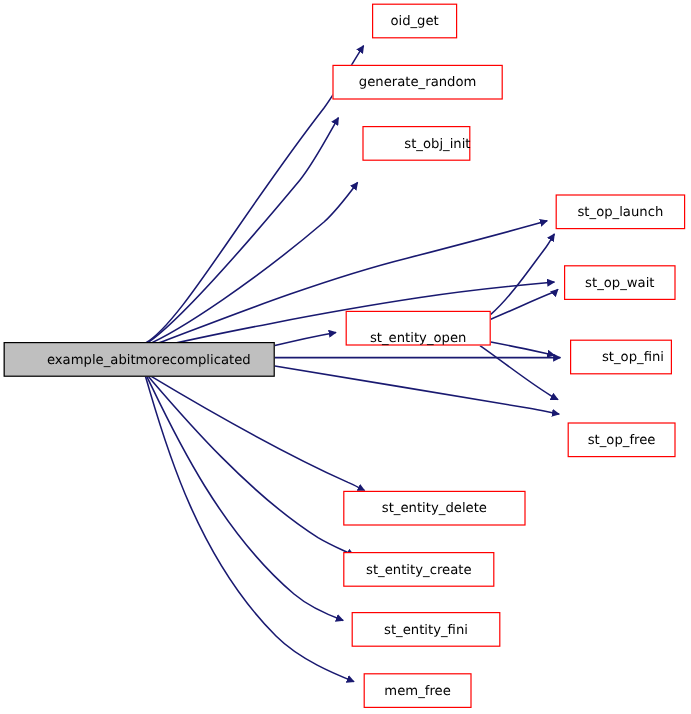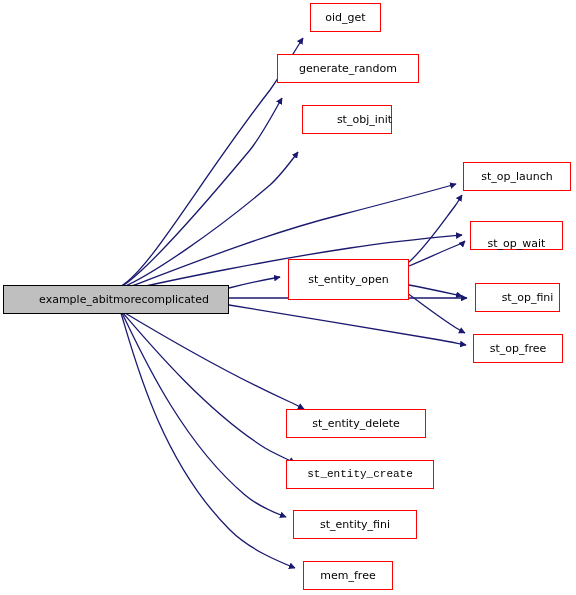--- a/index.html
+++ b/index.html
@@ -71,36 +71,36 @@
       </div>
       <div class="node callee" style="left: 277px; top: 54px; width: 142px; height: 29px;">
         <span class="lbl">generate_random</span>
       </div>
       <div class="node callee" style="left: 302px; top: 105px; width: 90px; height: 29px; padding-left: 35px;">
         <span class="lbl">st_obj_init</span>
       </div>
       <div class="node callee" style="left: 463px; top: 162px; width: 108px; height: 29px;">
         <span class="lbl">st_op_launch</span>
       </div>
-      <div class="node callee" style="left: 470px; top: 221px; width: 93px; height: 29px; align-items: flex-end;">
+      <div class="node callee" style="left: 470px; top: 221px; width: 93px; height: 29px;">
         <span class="lbl">st_op_wait</span>
       </div>
-      <div class="node callee" style="left: 288px; top: 259px; width: 121px; height: 41px;">
+      <div class="node callee" style="left: 288px; top: 259px; width: 121px; height: 29px; align-items: flex-end;">
         <span class="lbl">st_entity_open</span>
       </div>
       <div class="node callee" style="left: 475px; top: 283px; width: 85px; height: 29px; padding-left: 20px;">
         <span class="lbl">st_op_fini</span>
       </div>
-      <div class="node callee" style="left: 473px; top: 334px; width: 90px; height: 29px;">
+      <div class="node callee" style="left: 473px; top: 352px; width: 90px; height: 29px;">
         <span class="lbl">st_op_free</span>
       </div>
-      <div class="node callee" style="left: 286px; top: 409px; width: 140px; height: 29px;">
+      <div class="node callee" style="left: 286px; top: 409px; width: 152px; height: 29px;">
         <span class="lbl">st_entity_delete</span>
       </div>
-      <div class="node callee" style="left: 286px; top: 460px; width: 148px; height: 29px; font-family: Liberation Mono, monospace;">
+      <div class="node callee" style="left: 286px; top: 460px; width: 126px; height: 29px;">
         <span class="lbl">st_entity_create</span>
       </div>
       <div class="node callee" style="left: 293px; top: 510px; width: 124px; height: 29px;">
         <span class="lbl">st_entity_fini</span>
       </div>
       <div class="node callee" style="left: 303px; top: 561px; width: 90px; height: 29px;">
         <span class="lbl">mem_free</span>
       </div>
     </div>
 

